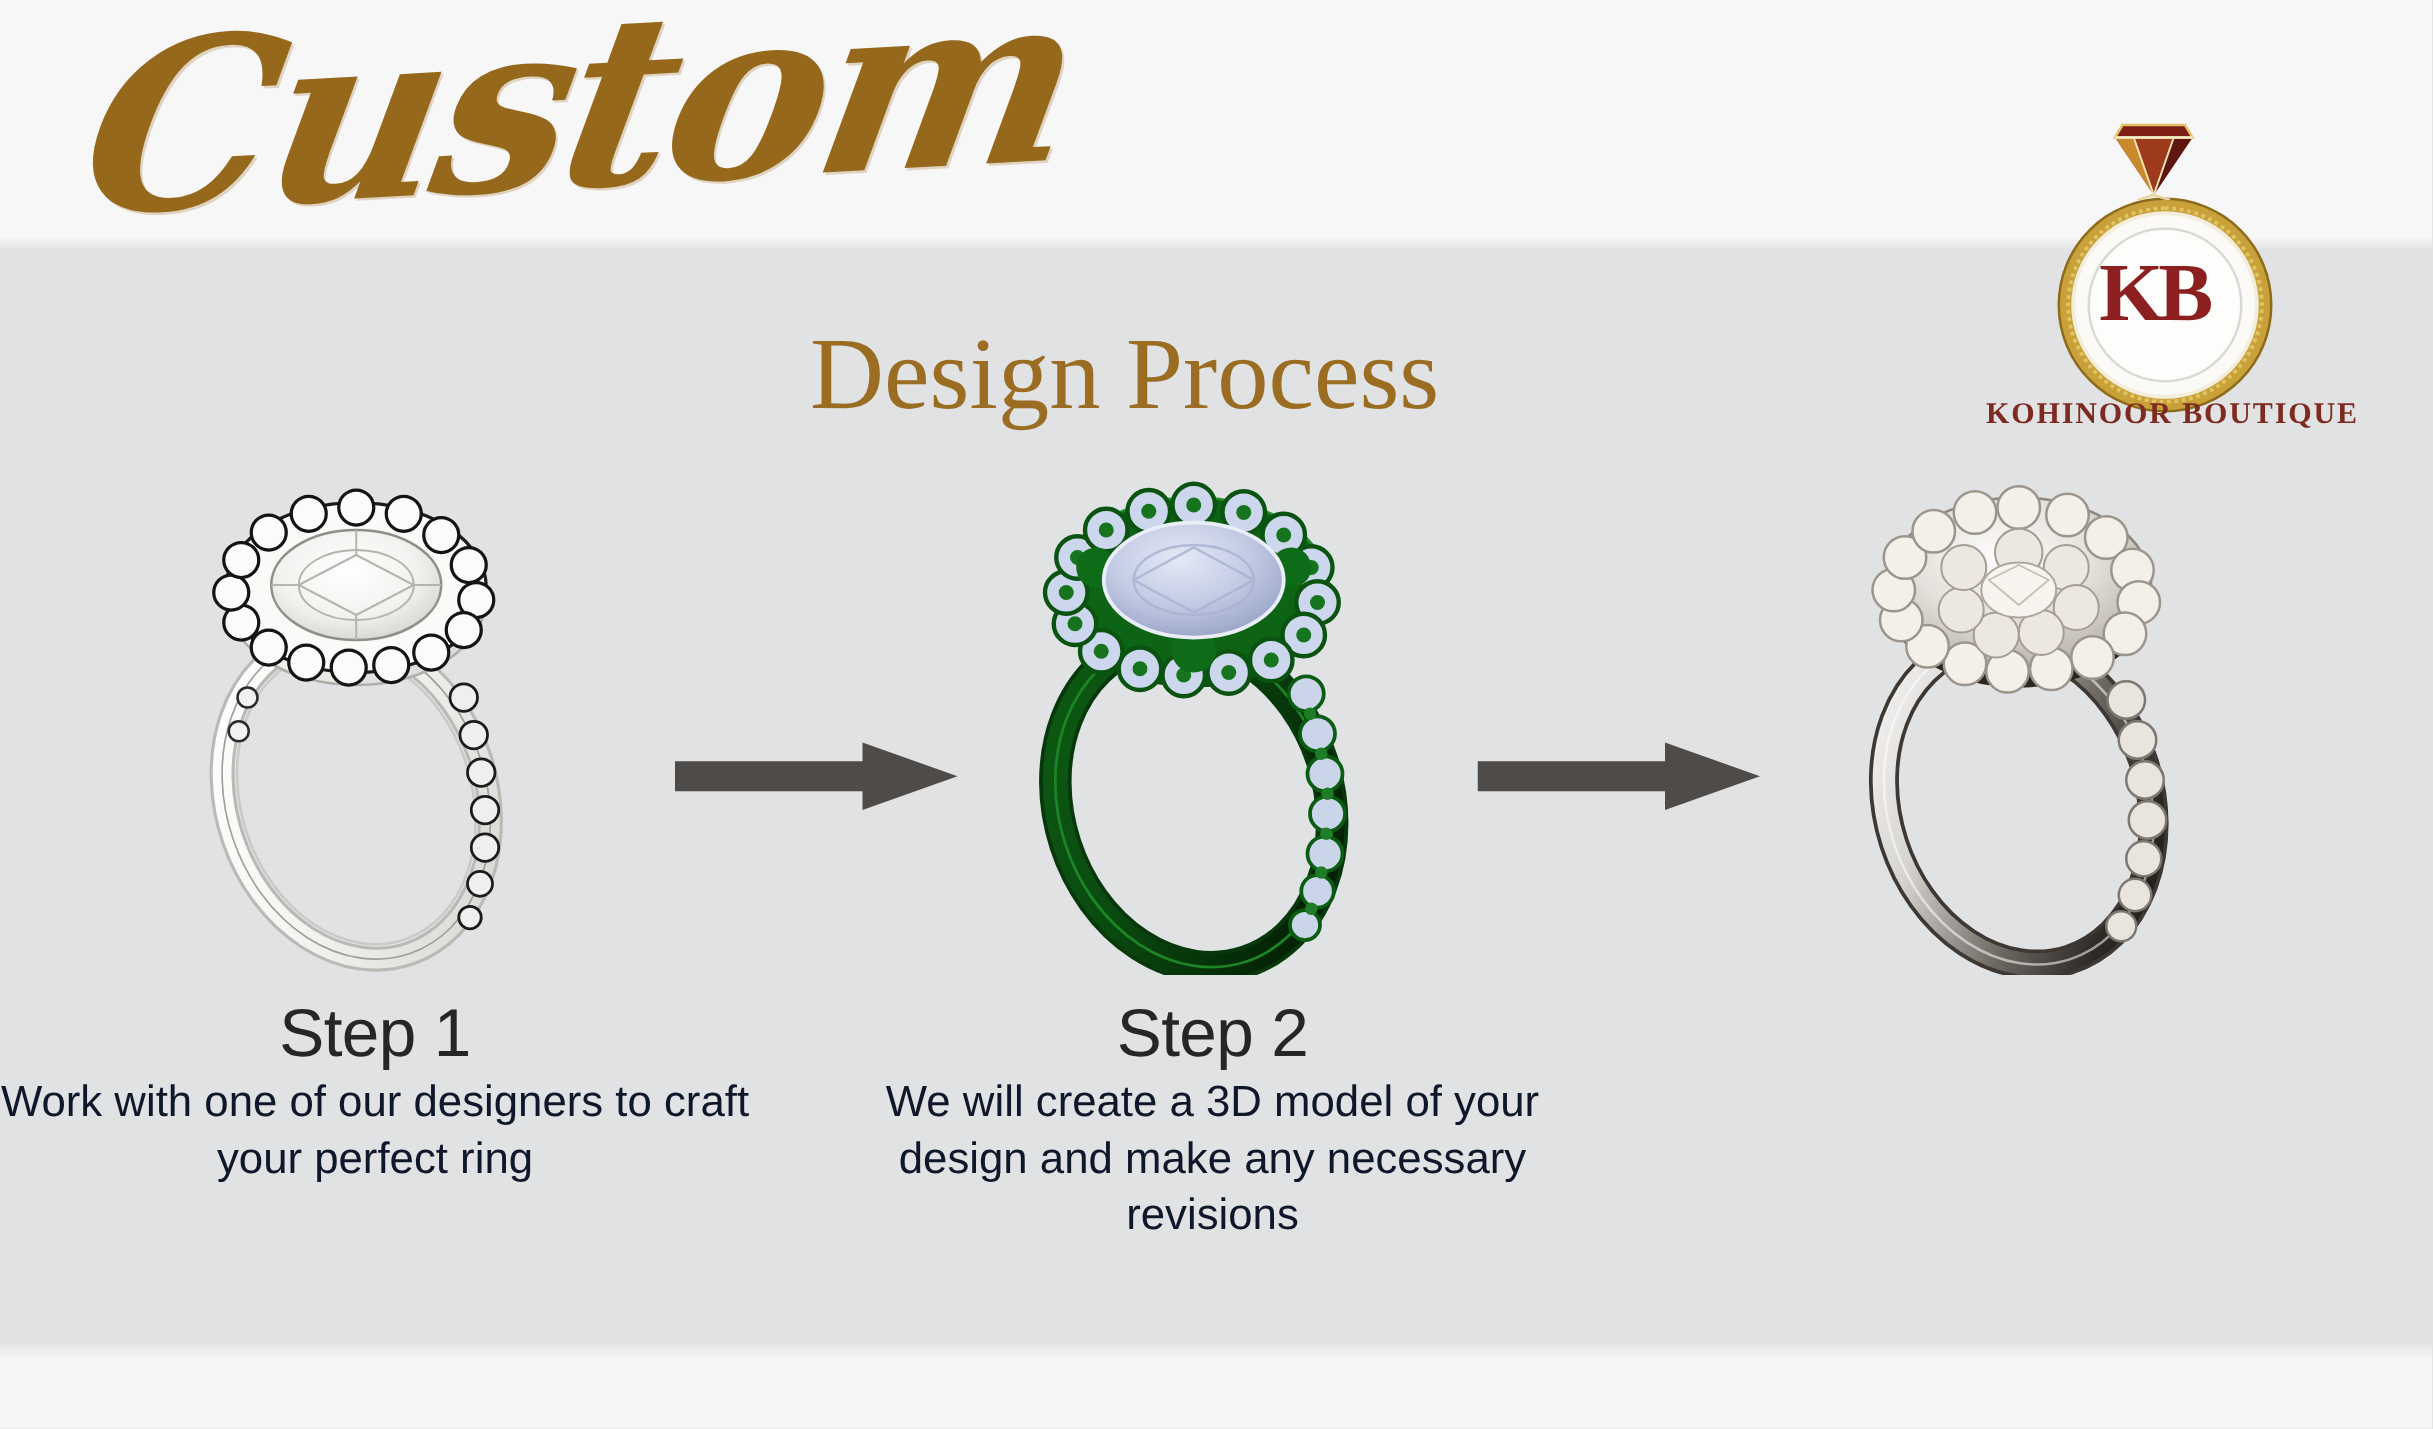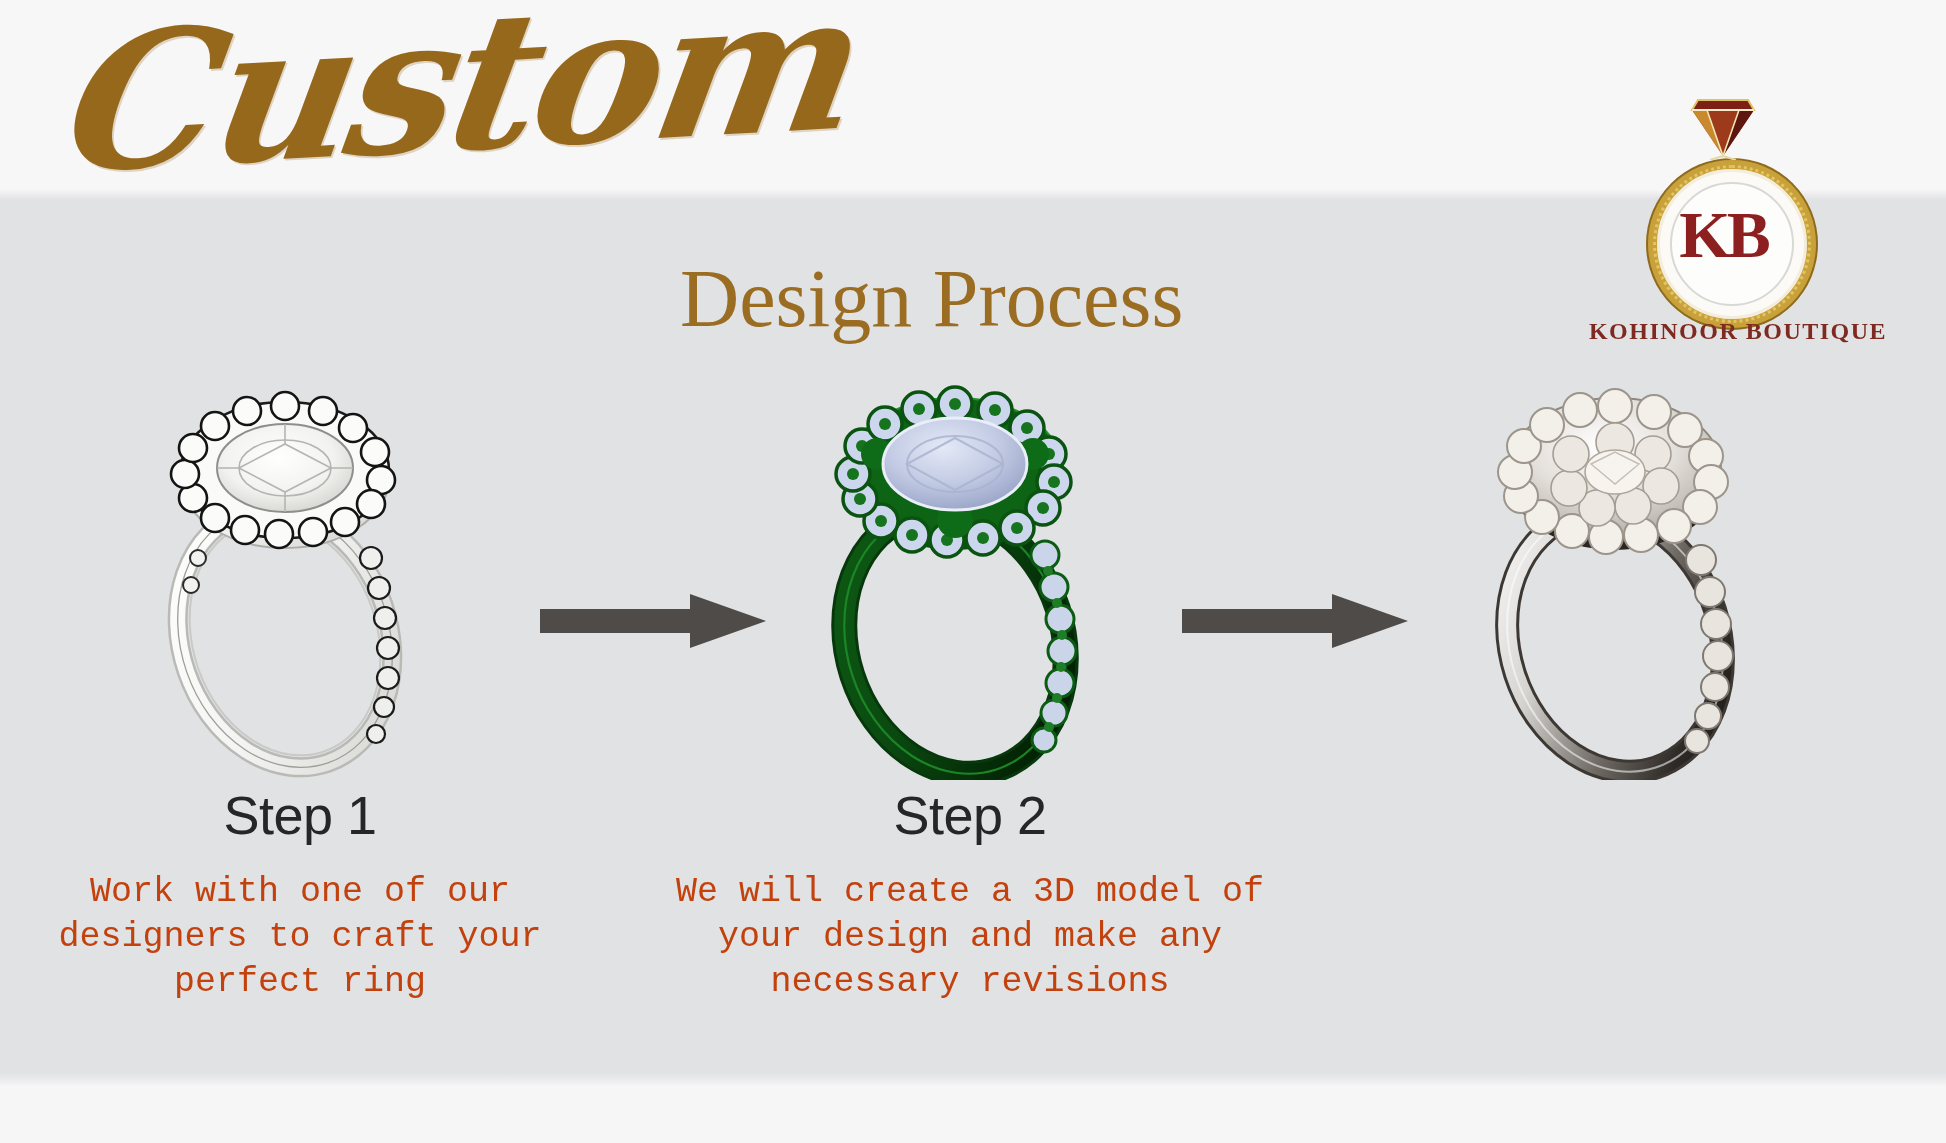--- a/index.html
+++ b/index.html
@@ -38,21 +38,21 @@
     font-style:italic;font-weight:700;
     font-size:190px;line-height:1;
     color:#96681c;
     letter-spacing:-6px;
     transform:skewX(-13deg) rotate(-3.2deg);
     transform-origin:left bottom;
     white-space:nowrap;
     text-shadow:2px 2px 0 rgba(150,104,28,.25);
   }
   .design-process{
-    position:absolute;left:680px;top:258px;
+    position:absolute;left:648px;top:258px;
     font-family:"Liberation Serif","DejaVu Serif",serif;
     font-size:82px;line-height:1;
     color:#9a6d22;
     white-space:nowrap;
   }
 
   
   .logo{
     position:absolute;left:1572px;top:78px;width:300px;height:250px;
   }
@@ -99,31 +99,31 @@
     position:absolute;top:0;width:620px;
     display:flex;flex-direction:column;align-items:center;
   }
   .step-1{left:-10px;}
   .step-2{left:660px;}
   .step-3{left:1320px;}
 
   .ring-art{width:330px;height:400px;position:relative;}
 
   .step-title{
-    margin-top:4px;
+    margin-top:16px;
     font-size:54px;font-weight:400;color:#262626;
     font-family:"Liberation Sans",sans-serif;
     letter-spacing:-0.5px;
     text-align:right;
   }
   .step-desc{
-    margin-top:24px;
-    font-size:35px;line-height:1.28;color:#c2410c;
+    margin-top:2px;
+    font-size:35px;line-height:1.28;color:#0f172a;
     text-align:center;width:600px;
-    font-family:Liberation Mono, monospace;
+    font-family:Liberation Sans, sans-serif;
   }
 
   
   .arrow{
     position:absolute;top:592px;width:228px;height:58px;
   }
   .arrow-1{left:540px;}
   .arrow-2{left:1182px;}
 </style>
 </head>

